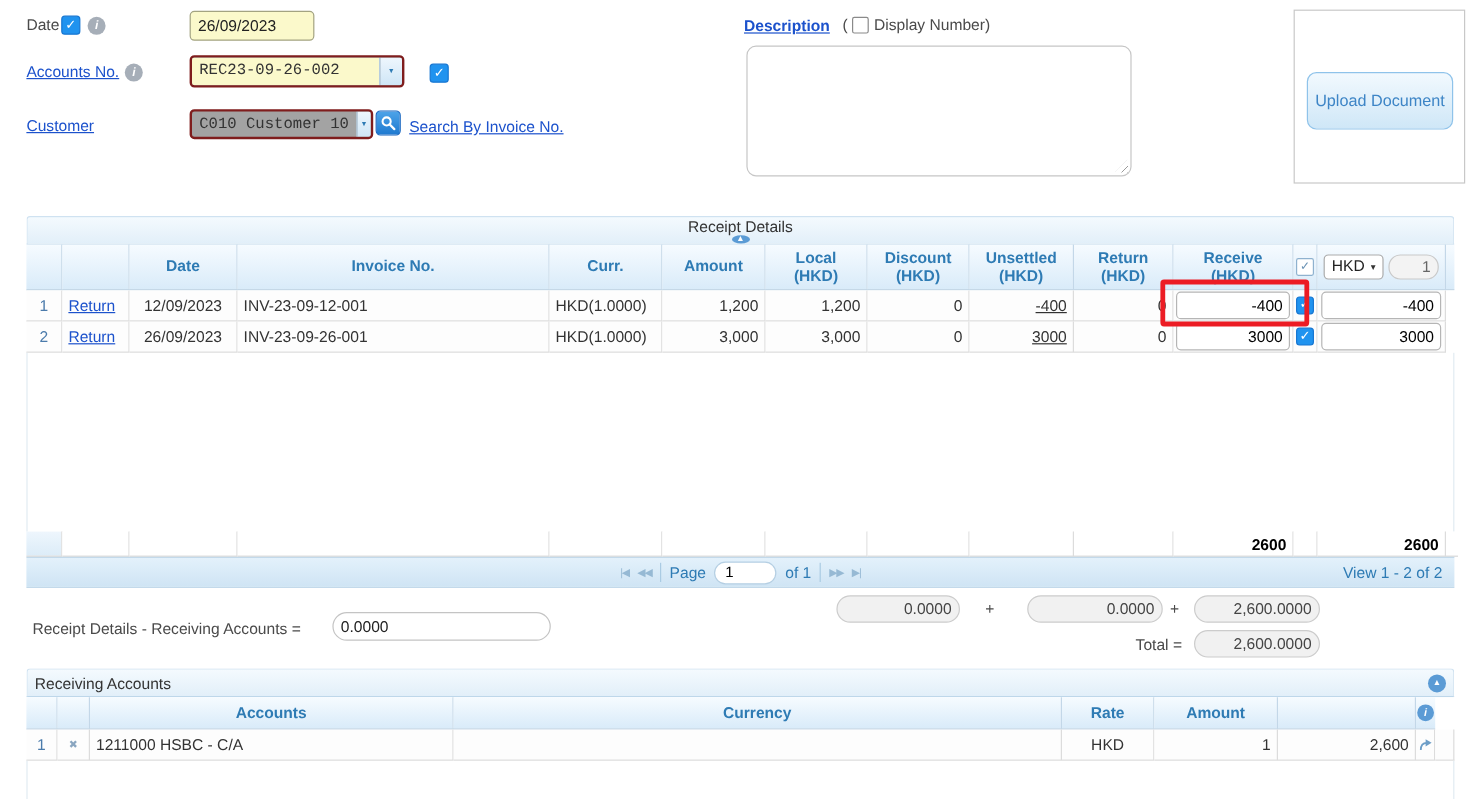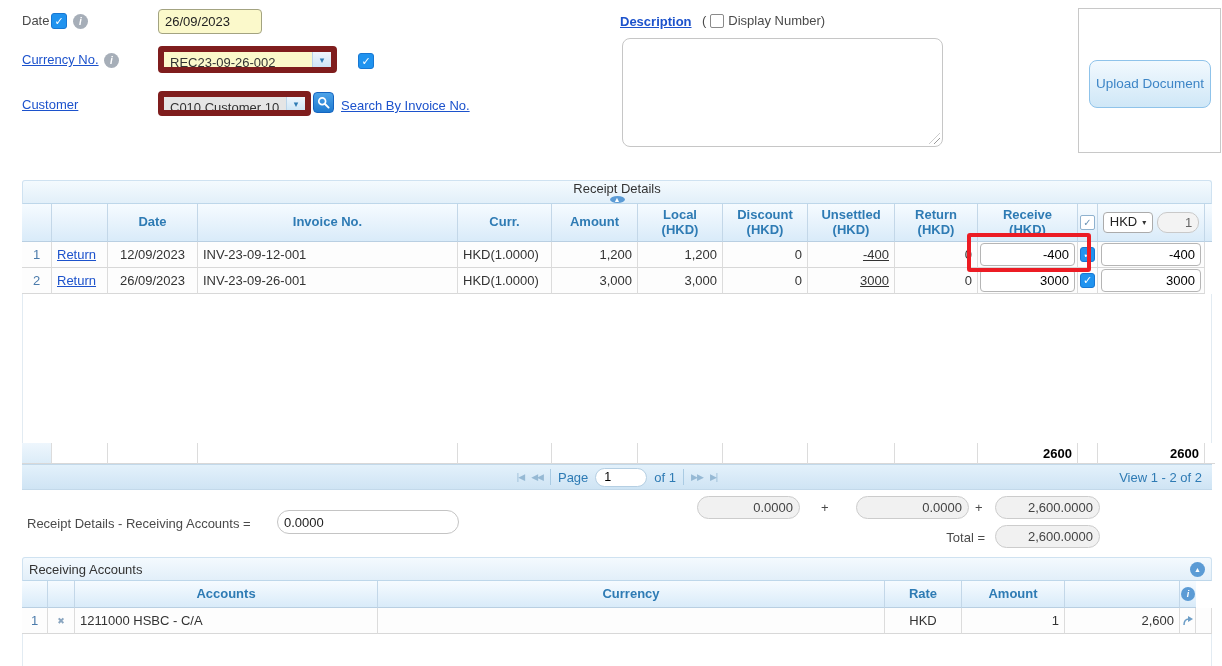--- a/index.html
+++ b/index.html
@@ -24,21 +24,21 @@
         font-size:10px; font-weight:bold; text-align:center; line-height:15px; font-style:italic; }
 
   
   .inp { border:1px solid #ababab; border-radius:4px; background:#fff; padding:0 6px;
         font-family:inherit; font-size:13px; color:#222; outline:none; }
   .yellow { background:#fbf9cb; border-color:#a3a381; }
   .pill { border-radius:12px; border-color:#c4c4c4; }
   .dis { background:#f1f1f1; border-color:#cccccc; color:#444; }
   .tr { text-align:right; }
 
-  .combo { display:flex; align-items:stretch; border:6px solid #7f1d1d; border-radius:4px; background:#e5e5e5; overflow:hidden; }
+  .combo { display:flex; align-items:stretch; border:2px solid #7f1d1d; border-radius:4px; background:#a3a3a3; overflow:hidden;font-family:Liberation Mono, monospace; }
   .combo .val { flex:1; padding:3px 6px; white-space:nowrap; }
   .combo .dd { width:19px; background:linear-gradient(#eef6fd,#cfe6f6); border-left:1px solid #b9d4ea;
         display:flex; align-items:center; justify-content:center; color:#2e7bb4; font-size:9px; cursor:pointer; }
 
   .search-btn { width:21px; height:21px; border-radius:4px; border:1px solid #1565c0;
         background:linear-gradient(#4da3e8,#1f7ad0); display:flex; align-items:center; justify-content:center; cursor:pointer; }
 
   textarea.desc { position:absolute; left:622px; top:38px; width:321px; height:109px;
         border:1px solid #c6c6c6; border-radius:8px; resize:none; font-family:inherit; font-size:13px; padding:6px; outline:none; }
   .grip { position:absolute; left:929px; top:133px; width:11px; height:11px;
@@ -99,21 +99,21 @@
 </head>
 <body>
 
 <div id="app">
 
   <span class="abs lbl" style="left:22px; top:13px;">Date</span>
   <div class="abs cb" style="left:51px; top:13px;">✓</div>
   <div class="abs info" style="left:73px; top:14px;">i</div>
   <input class="abs inp yellow" style="left: 158px; top: 9px; width: 104px; height: 25px;" readonly="" value="26/09/2023">
 
-  <span class="abs link" style="left:22px; top:52px;">Currency No.</span>
+  <span class="abs link" style="left:22px; top:52px;">Accounts No.</span>
   <div class="abs info" style="left:104px; top:53px;">i</div>
   <div class="abs combo" style="left:158px; top:46px; width:179px; height:27px;">
     <span class="val yellow" style="background:#fbf9cb;">REC23-09-26-002</span>
     <span class="dd">▾</span>
   </div>
   <div class="abs cb" style="left:358px; top:53px;">✓</div>
 
   <span class="abs link" style="left:22px; top:97px;">Customer</span>
   <div class="abs combo" style="left:158px; top:91px; width:153px; height:25px;">
     <span class="val">C010 Customer 10</span>

